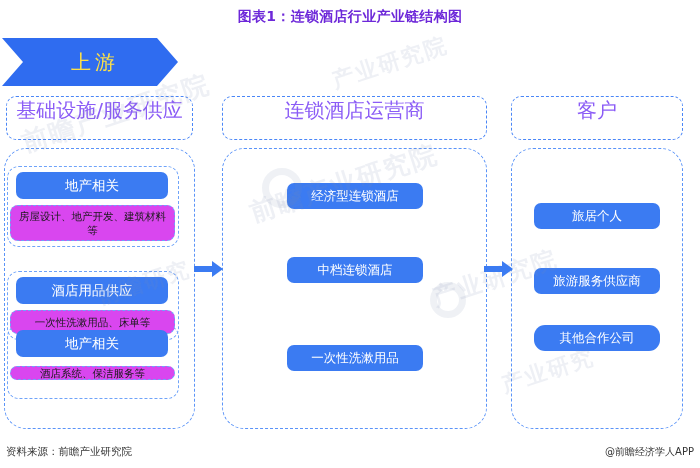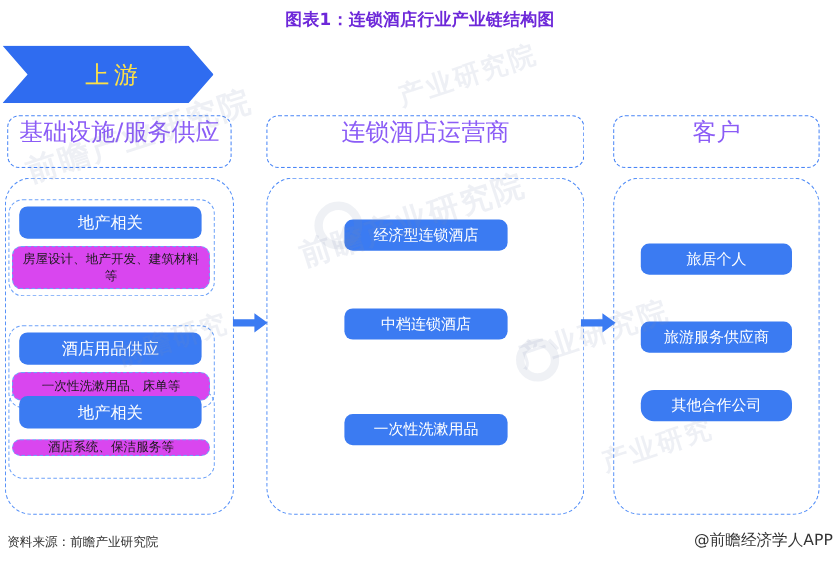--- a/index.html
+++ b/index.html
@@ -204,21 +204,21 @@
     position: absolute;
     left: 6px;
     bottom: 9px;
     font-size: 10.5px;
     color: #333333;
   }
   .app-note {
     position: absolute;
     right: 6px;
     bottom: 9px;
-    font-size: 13px;
+    font-size: 10px;
     color: #333333;
   }
 
   
   .wm {
     position: absolute;
     color: rgba(120, 140, 175, 0.13);
     font-size: 26px;
     font-weight: bold;
     white-space: nowrap;

